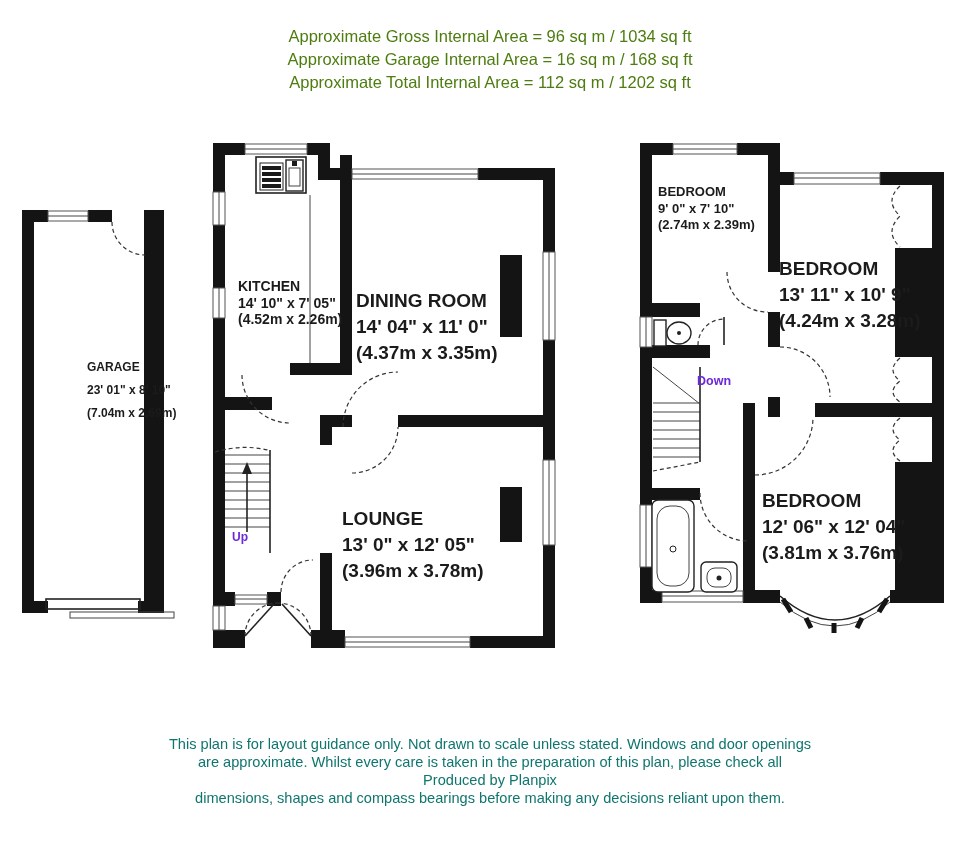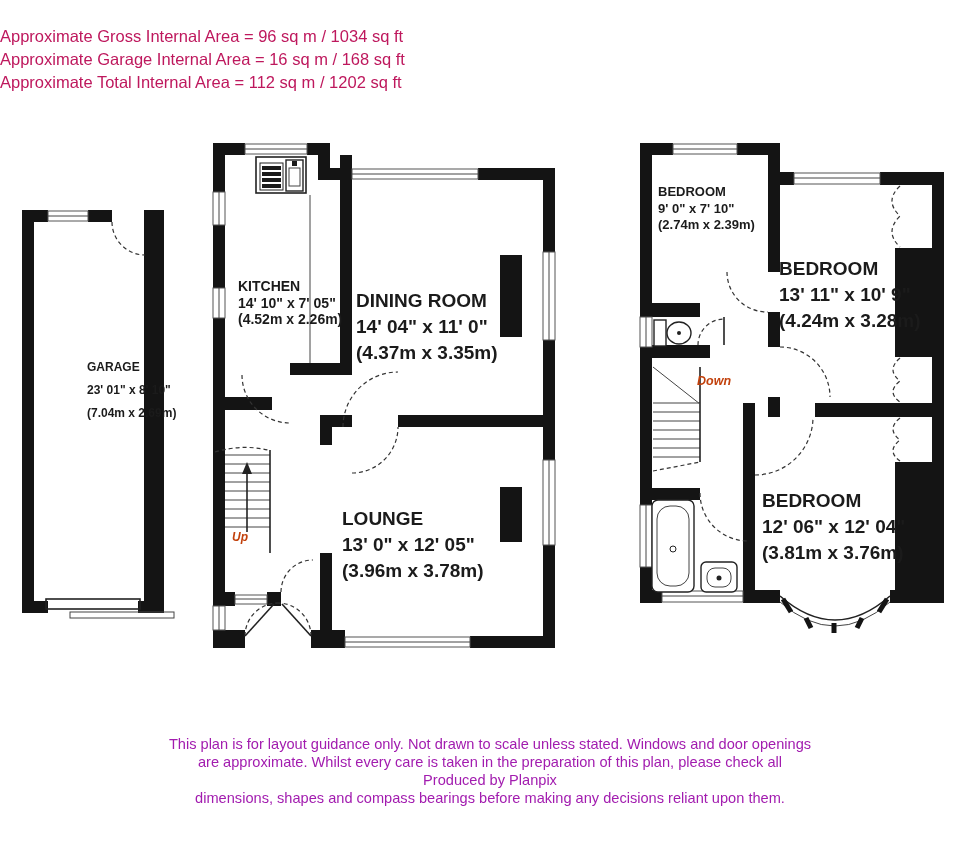--- a/index.html
+++ b/index.html
@@ -1,27 +1,27 @@
 <!DOCTYPE html>
 <html><head>
 <meta charset="utf-8">
 <style>
   html,body{margin:0;padding:0;background:#ffffff;}
   body{width:980px;height:857px;position:relative;overflow:hidden;
        font-family:"Liberation Sans","DejaVu Sans",sans-serif;color:#151515;}
   #plan-svg{position:absolute;left:0;top:0;}
-  .hdr{position:absolute;left:0;top:25px;width:100%;
-       font-size:16.5px;line-height:23px;color:#be185d;}
+  .hdr{position:absolute;left:0;top:25px;width:100%;text-align:center;
+       font-size:16.5px;line-height:23px;color:#4d7c0f;}
   .ftr{position:absolute;left:0;top:735px;width:100%;text-align:center;
-       font-size:14.6px;line-height:18px;color:#a21caf;}
+       font-size:14.6px;line-height:18px;color:#0f766e;}
   .room-label{position:absolute;font-weight:bold;color:#1b1b1b;white-space:nowrap;}
   .rl-lg{font-size:19px;line-height:26px;}
   .rl-md{font-size:12px;line-height:23px;margin-left:48px;}
   .rl-sm{font-size:14px;line-height:16.5px;}
-  .stair-label{position:absolute;font-weight:bold;color:#c2410c;font-style:italic;}
+  .stair-label{position:absolute;font-weight:bold;color:#6d28d9;}
   .wall{fill:#141414;}
   .winrect{fill:#ffffff;stroke:#555;stroke-width:1;}
   .thin{stroke:#444;stroke-width:1;fill:none;}
   .thin2{stroke:#222;stroke-width:1.6;fill:none;}
   .door{stroke:#333;stroke-width:1.2;fill:none;stroke-dasharray:4 3;}
   .fix{stroke:#222;stroke-width:1.4;fill:#ffffff;}
   .tick{stroke:#141414;stroke-width:5;}
 </style>
 </head>
 <body>

